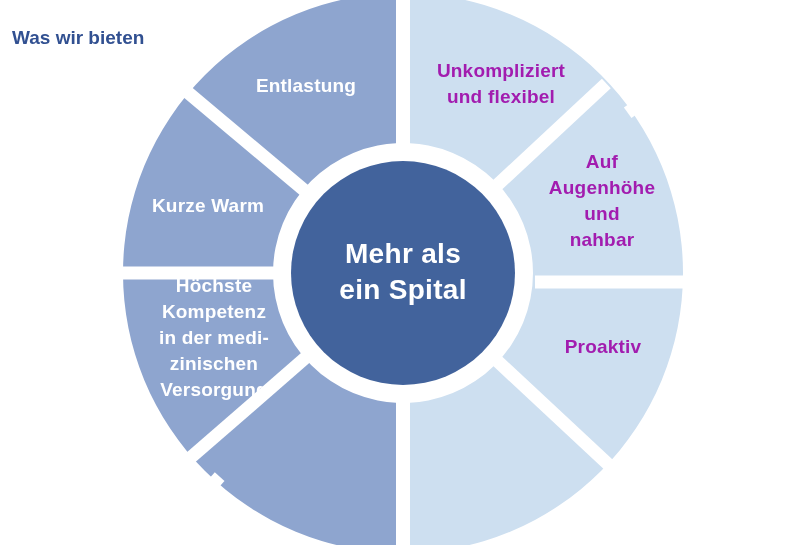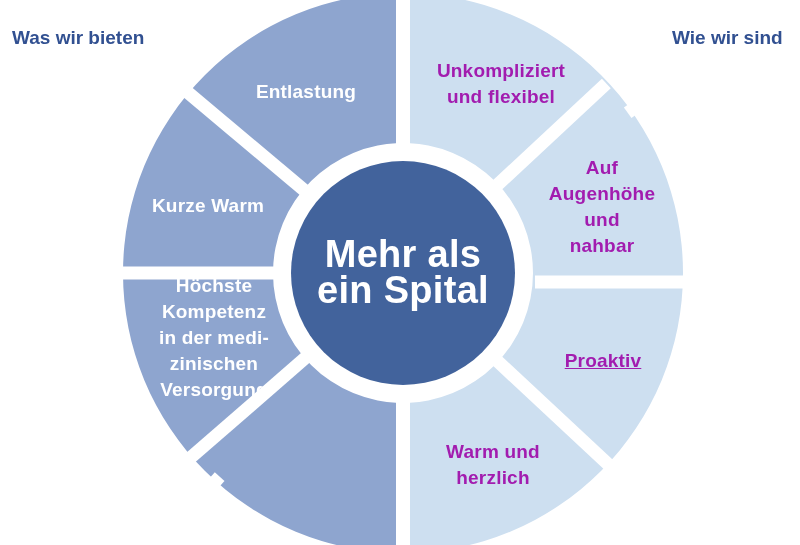--- a/index.html
+++ b/index.html
@@ -22,21 +22,21 @@
     line-height: 26px;
     letter-spacing: 0.2px;
   }
   .left-text  { color: #ffffff; }
   .right-text { color: #a21caf; }
   .center-label {
     position: absolute;
     transform: translate(-50%, -50%);
     text-align: center;
     white-space: pre-line;
-    font-size: 38px;
+    font-size: 28px;
     line-height: 36px;
     color: #ffffff;
     letter-spacing: 0.3px;
   }
   .header-label {
     position: absolute;
     font-size: 19px;
     color: #315091;
     white-space: nowrap;
   }
@@ -78,36 +78,33 @@
 
       <rect fill="#FFFFFF" x="132" y="2.5" width="172" height="13" transform="translate(403 273)"></rect>
 
       <rect fill="#FFFFFF" x="120" y="-6.5" width="170" height="13" transform="translate(403 273) rotate(43)"></rect>
     </g>
 
     <circle cx="403" cy="273" r="112" fill="#42639C"></circle>
   </svg>
 
   <div class="header-label" style="left:12px; top:27px;">Was wir bieten</div>
-  <div class="header-label" style="left:672px; top:27px;">Wie wir sind</div>
 
-  <div class="seg-label left-text" style="left:306px; top:92px;">Entlastung</div>
+  <div class="seg-label left-text" style="left:306px; top:86px;">Entlastung</div>
   <div class="seg-label left-text" style="left:208px; top:206px;">Kurze Warm</div>
   <div class="seg-label left-text" style="left:214px; top:338px;">Höchste
 Kompetenz
 in der medi-
 zinischen
 Versorgung</div>
 
   <div class="seg-label right-text" style="left:501px; top:84px;">Unkompliziert
 und flexibel</div>
-  <div class="seg-label right-text" style="left:602px; top:201px;margin-top:6px;">Auf
+  <div class="seg-label right-text" style="left:602px; top:201px;">Auf
 Augenhöhe
 und
 nahbar</div>
-  <div class="seg-label right-text" style="left:603px; top:361px;text-decoration:underline;">Proaktiv</div>
-  <div class="seg-label right-text" style="left:493px; top:465px;">Warm und
-herzlich</div>
+  <div class="seg-label right-text" style="left:603px; top:347px;">Proaktiv</div>
 
   <div class="center-label" style="left:403px; top:272px;">Mehr als
 ein Spital</div>
 
 </div>
 
 </body></html>

